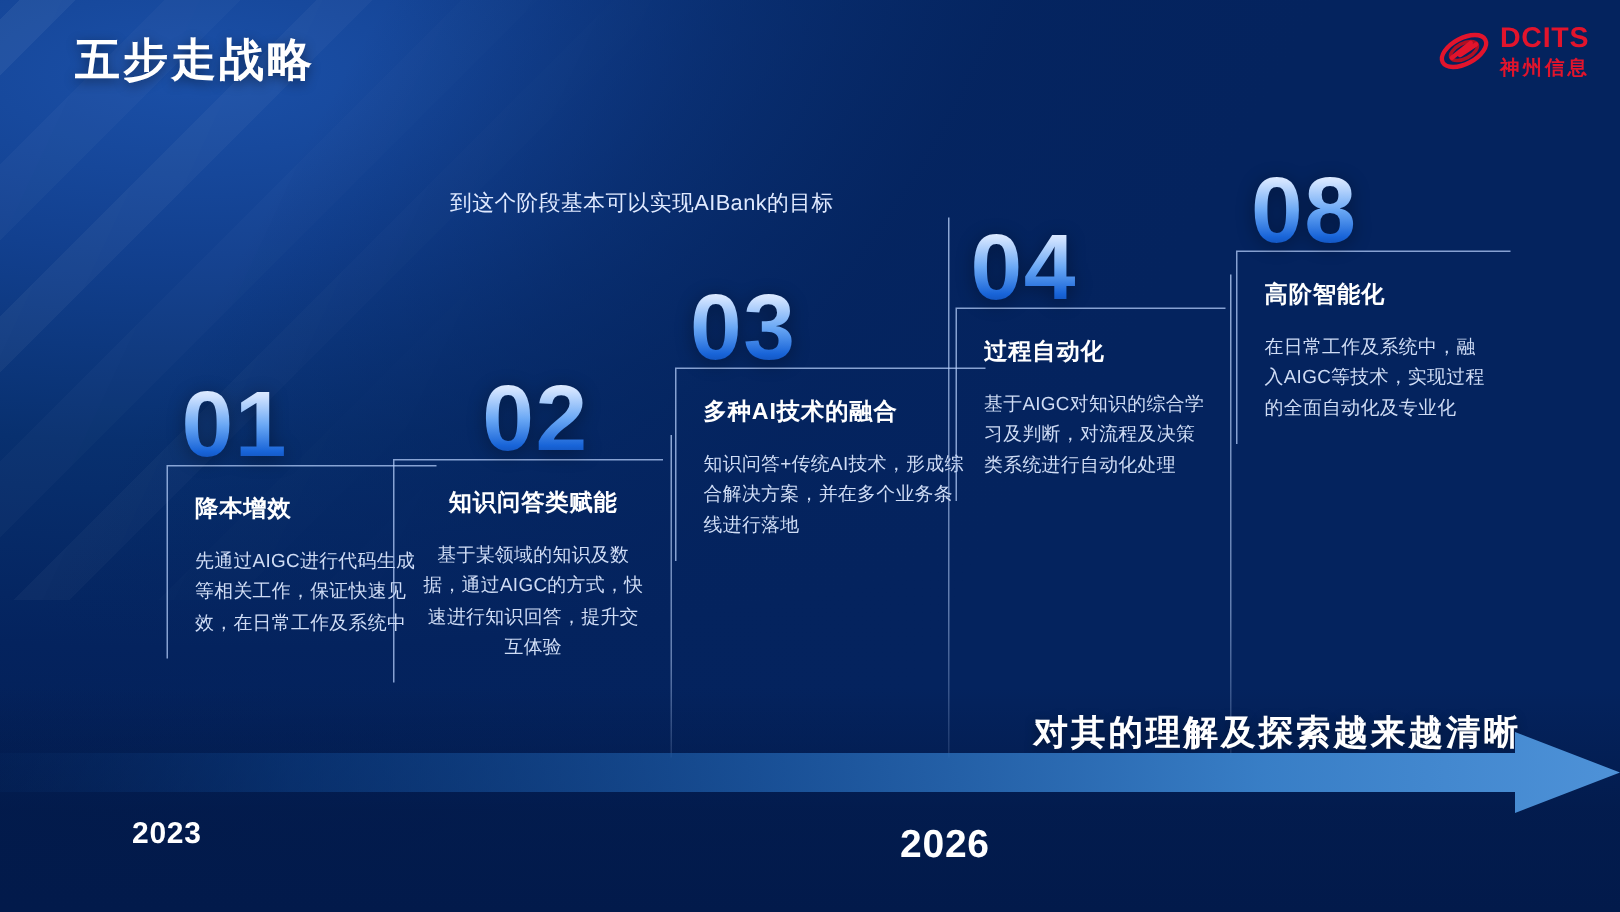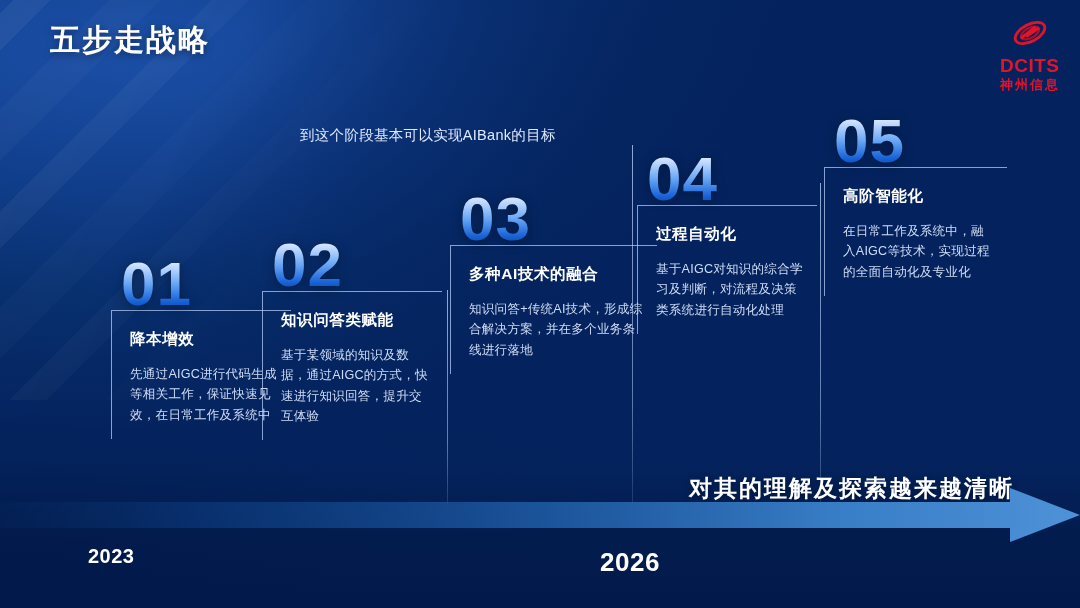--- a/index.html
+++ b/index.html
@@ -43,21 +43,21 @@
   }
 
   
   .page-title{
     position:absolute;left:50px;top:20px;
     font-size:30px;font-weight:bold;color:#ffffff;letter-spacing:2px;
     text-shadow:0 2px 8px rgba(0,0,0,.45);
   }
   .logo{
     position:absolute;right:20px;top:16px;
-    display:flex;align-items:center;gap:6px;flex-direction:column;
+    display:flex;align-items:center;gap:6px;
   }
   .logo-mark{width:36px;height:34px;flex:none;}
   .logo-text{display:flex;flex-direction:column;line-height:1;}
   .logo-en{font-size:19px;font-weight:bold;color:#e2142c;letter-spacing:.5px;}
   .logo-cn{font-size:13px;font-weight:bold;color:#e2142c;letter-spacing:2px;margin-top:3px;}
 
   
   .annotation{
     position:absolute;left:300px;top:126px;
     font-size:14.5px;color:#dfe9ff;white-space:nowrap;
@@ -136,21 +136,21 @@
   <div class="divider" style="left:820px;top:183px;height:322px;"></div>
 
   <div class="step" style="left:75px;top:255px;width:180px;padding-left:36px;">
     <div class="num">01</div>
     <div class="card">
       <div class="ctitle">降本增效</div>
       <div class="cbody">先通过AIGC进行代码生成等相关工作，保证快速见效，在日常工作及系统中</div>
     </div>
   </div>
 
-  <div class="step" style="left:262px;top:236px;width:180px;">
+  <div class="step" style="left:262px;top:251px;width:180px;text-align:center;">
     <div class="num">02</div>
     <div class="card">
       <div class="ctitle">知识问答类赋能</div>
       <div class="cbody">基于某领域的知识及数据，通过AIGC的方式，快速进行知识回答，提升交互体验</div>
     </div>
   </div>
 
   <div class="step" style="left:450px;top:190px;width:207px;">
     <div class="num">03</div>
     <div class="card">
@@ -161,21 +161,21 @@
 
   <div class="step" style="left:637px;top:150px;width:180px;">
     <div class="num">04</div>
     <div class="card">
       <div class="ctitle">过程自动化</div>
       <div class="cbody">基于AIGC对知识的综合学习及判断，对流程及决策类系统进行自动化处理</div>
     </div>
   </div>
 
   <div class="step" style="left:824px;top:112px;width:183px;">
-    <div class="num">05</div>
+    <div class="num">08</div>
     <div class="card">
       <div class="ctitle">高阶智能化</div>
       <div class="cbody">在日常工作及系统中，融入AIGC等技术，实现过程的全面自动化及专业化</div>
     </div>
   </div>
 
   <div class="tagline">对其的理解及探索越来越清晰</div>
 
   <div class="arrow-wrap">
     <svg width="1080" height="62" viewBox="0 0 1080 62">

